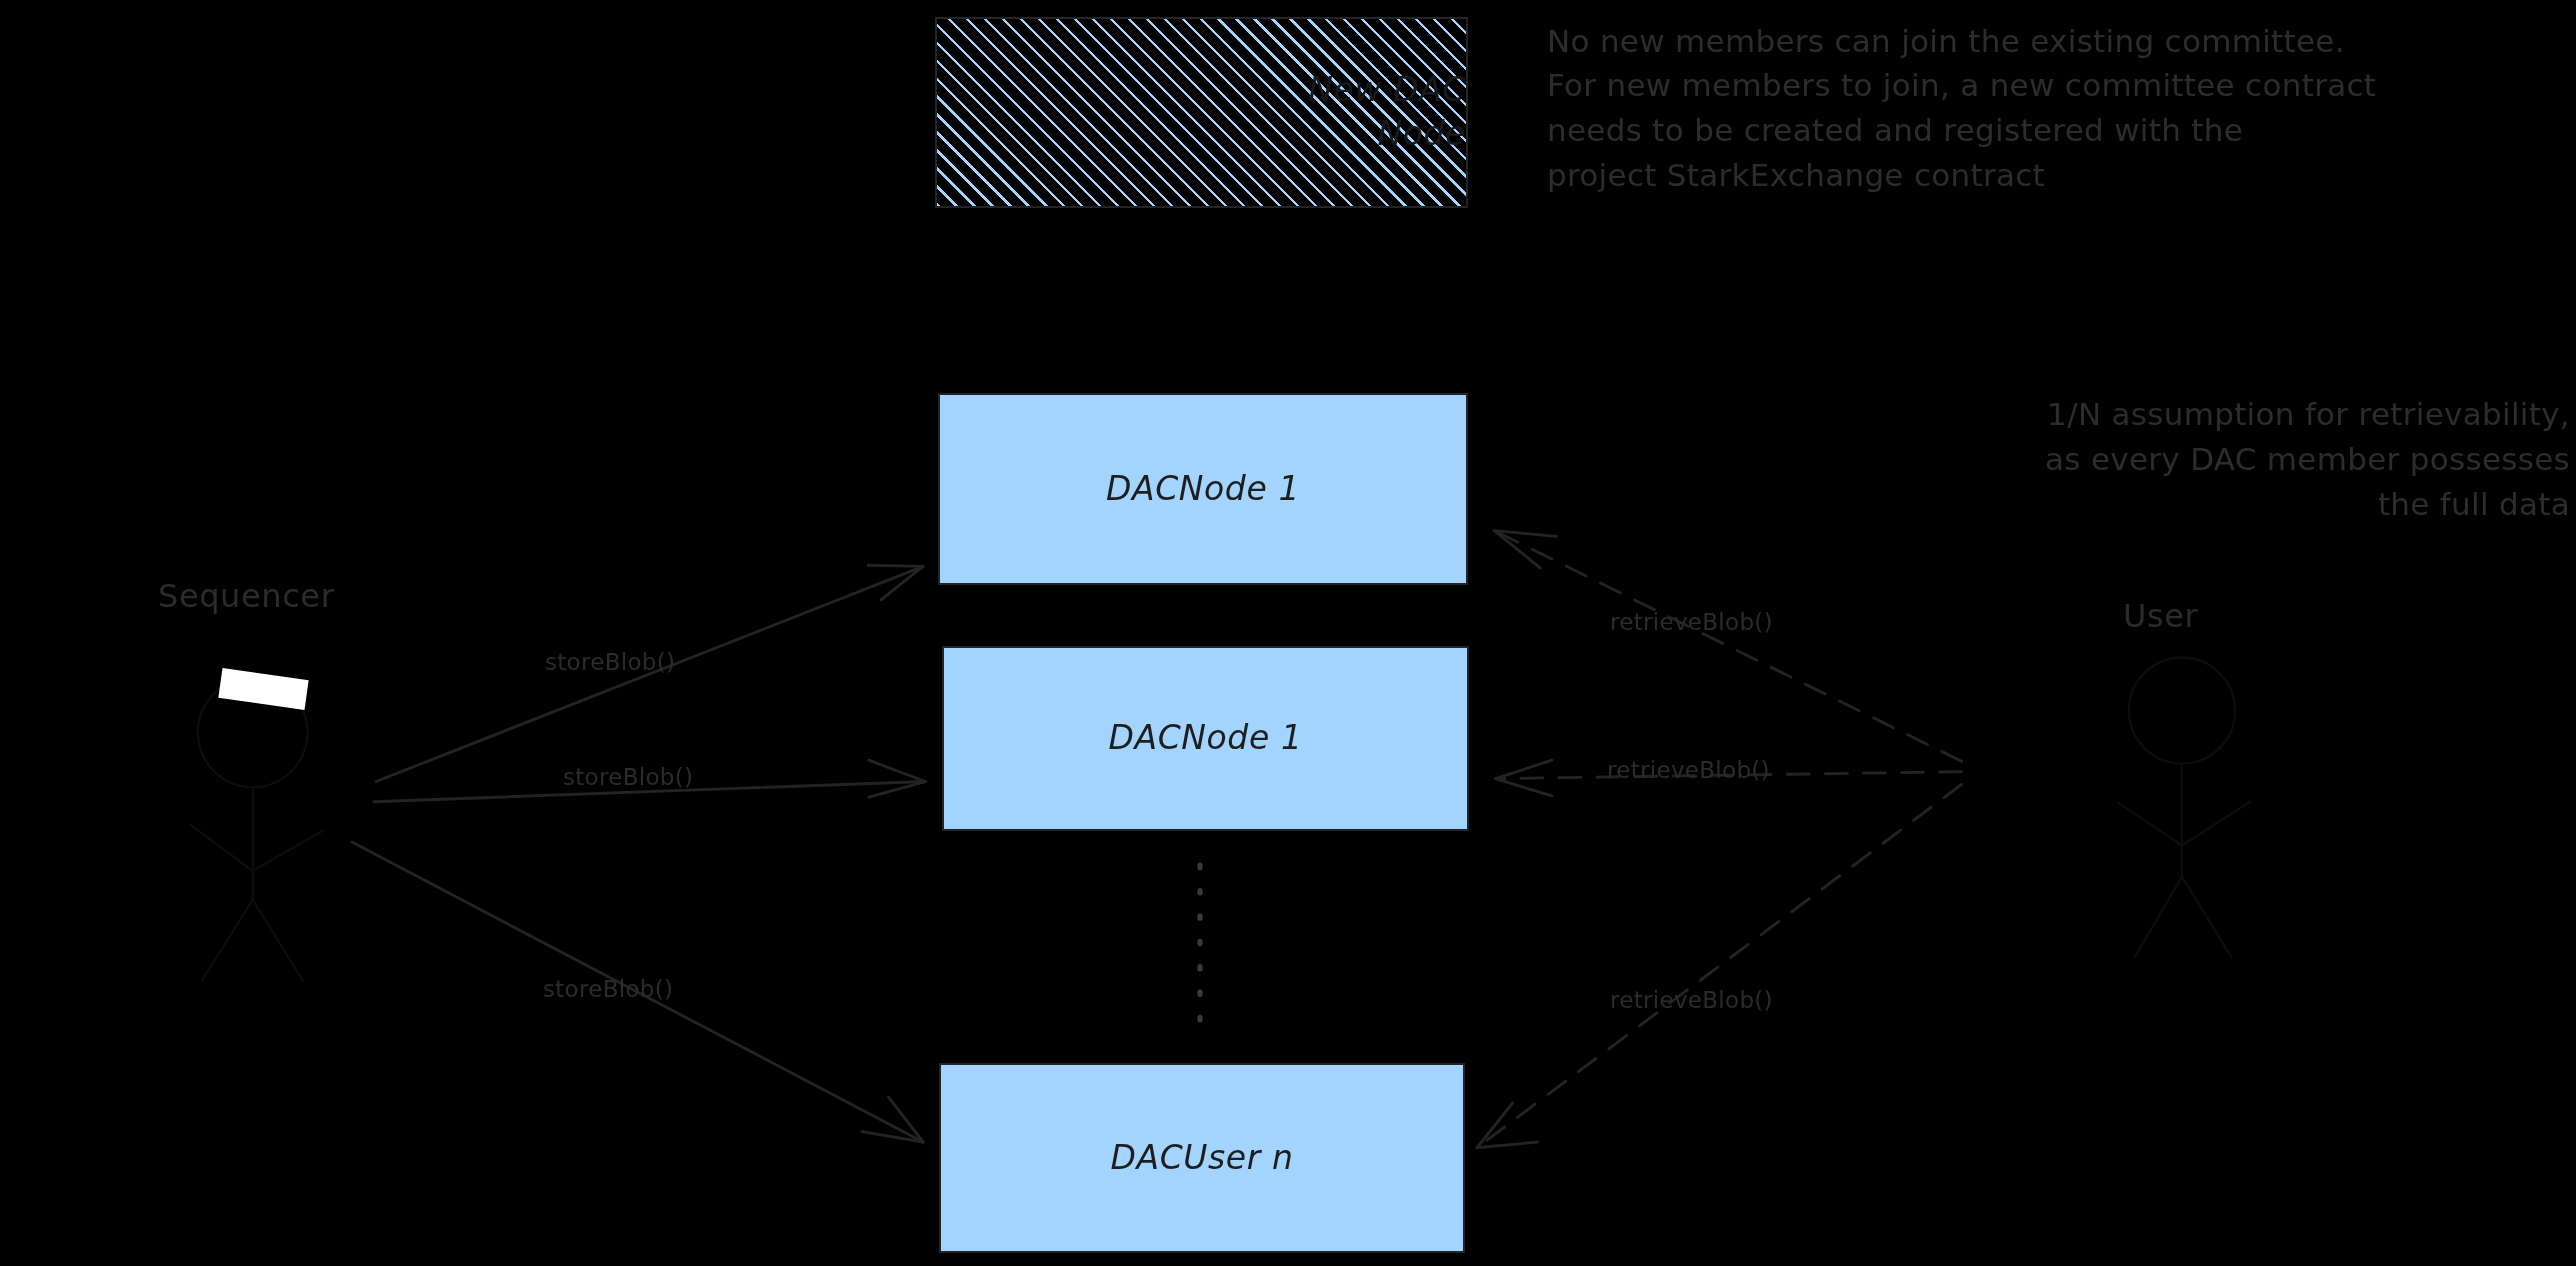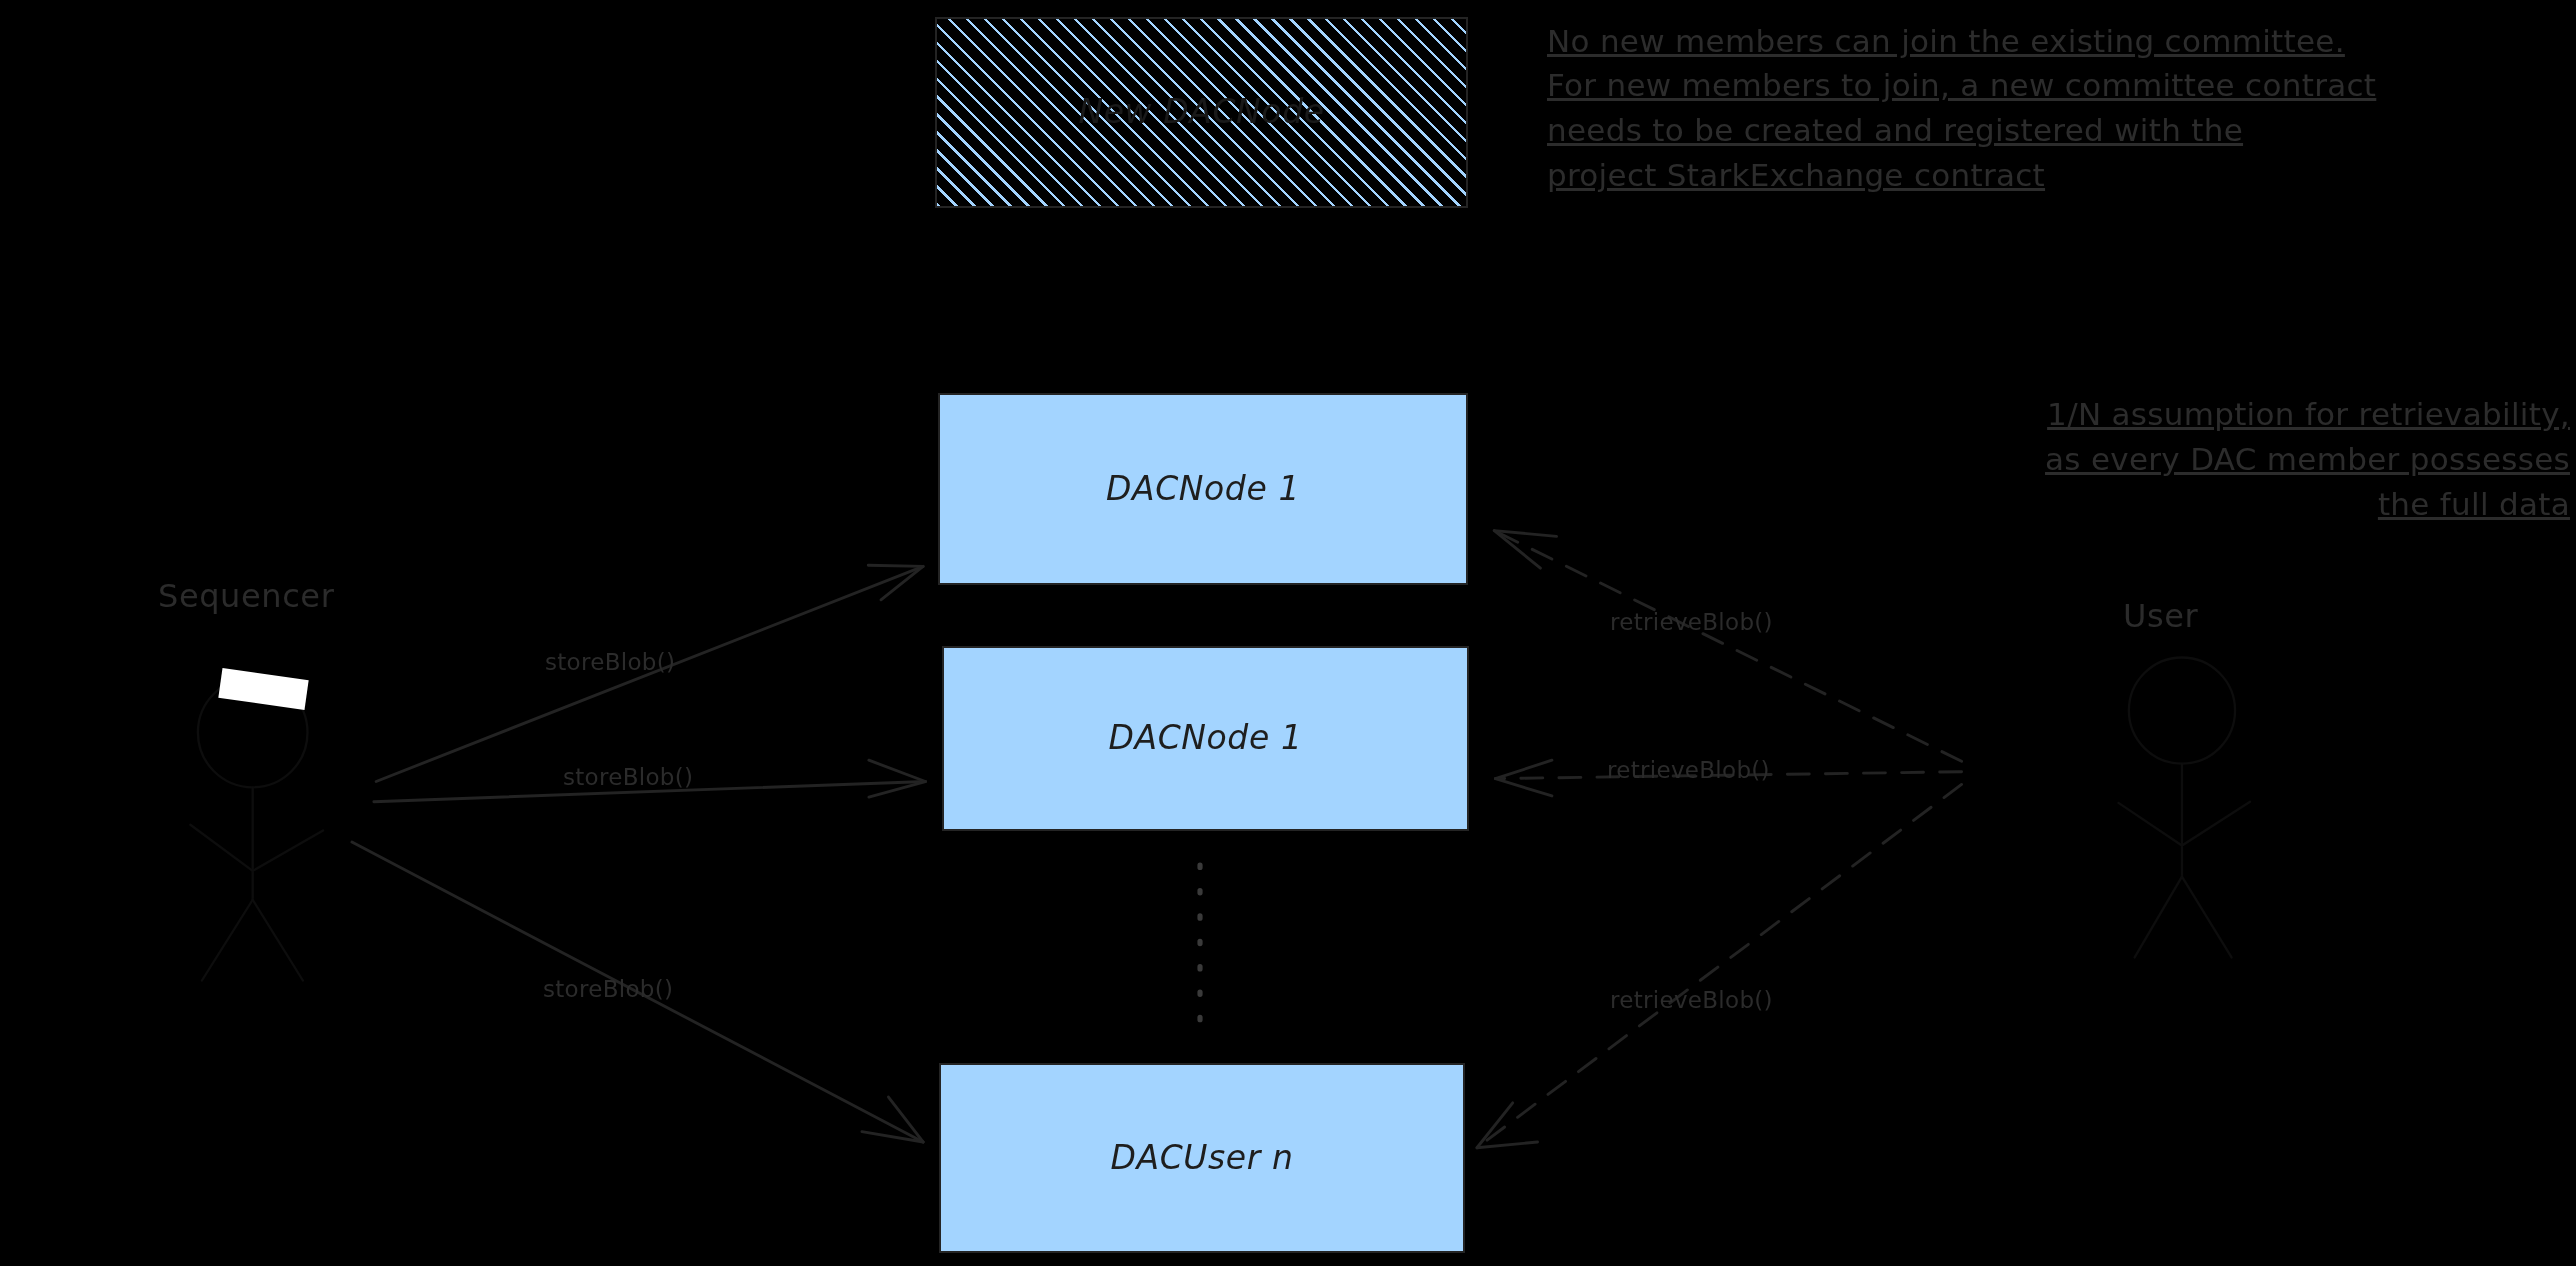--- a/index.html
+++ b/index.html
@@ -27,22 +27,22 @@
   .node-box .l2{ display:block; }
 
   .hatch-box{
     position:absolute;
     border:2.9px solid #242424;
     box-sizing:border-box;
     background:
       repeating-linear-gradient(45deg,
         #a3d4ff 0px, #a3d4ff 2.3px,
         #000 2.3px, #000 12.7px);
-    display:flex; flex-direction:row;
-    align-items:center; justify-content:center;
+    display:flex; flex-direction:column;
+    align-items:flex-end; justify-content:center;
     color:#191919;
     font-size:33px; line-height:1.35;
     font-style:italic;
     letter-spacing:0.6px;
   }
   .hatch-box span{ position:relative; z-index:2; }
 
   
   .lbl{
     position:absolute;
@@ -53,21 +53,20 @@
     letter-spacing:0.3px;
   }
   .note{
     position:absolute;
     color:#2c2c2c;
     font-family:"DejaVu Sans", sans-serif;
     font-size:31px;
     line-height:1.45;
     white-space:pre-line;
     letter-spacing:0.3px;
-    text-decoration:underline;
   }
   .actor-label{
     position:absolute;
     color:#2b2b2b;
     font-size:32px;
     font-family:"DejaVu Sans", sans-serif;
     letter-spacing:0.6px;
     white-space:nowrap;
   }
   .eraser{

